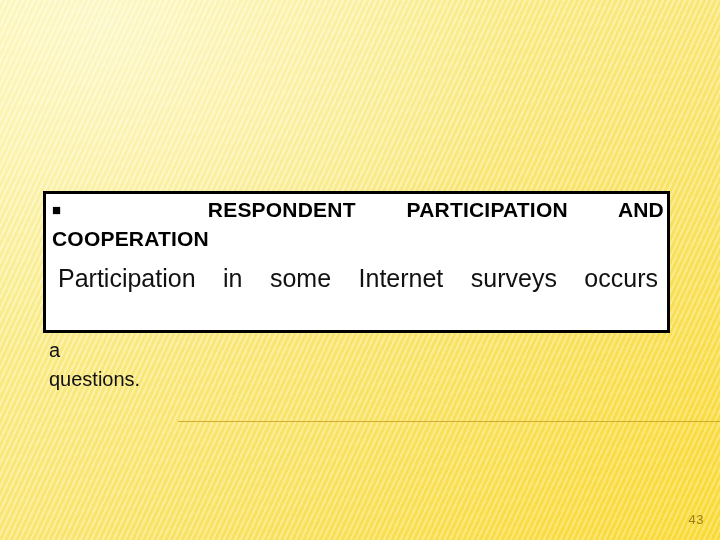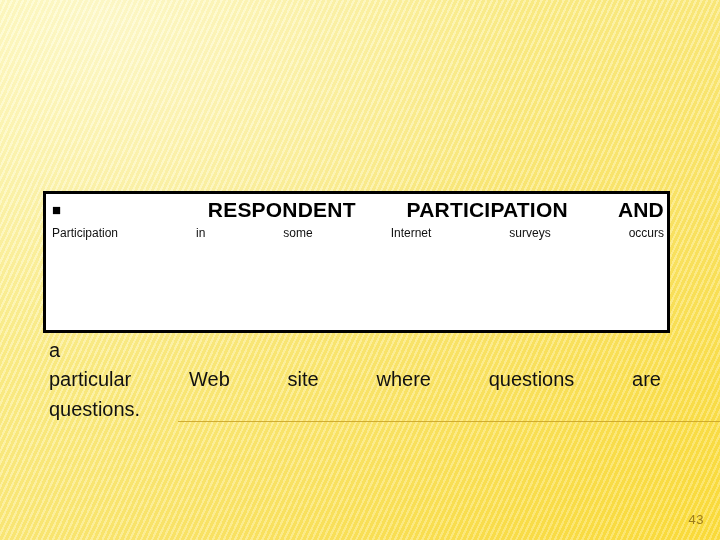--- a/index.html
+++ b/index.html
@@ -87,24 +87,24 @@
   }
   .heading .bullet {
     font-size: 15px;
     vertical-align: 2px;
   }
   .heading .hline2 {
     display: block;
   }
 
   .body-text {
-    font-size: 12px;
+    font-size: 25px;
     color: #111111;
     line-height: 1.47;
-    margin: 0;
+    margin: 6px;
     text-align: justify;
     text-align-last: left;
   }
   .body-text .bline {
     display: block;
     text-align: justify;
     text-align-last: justify;
   }
 
   
@@ -155,32 +155,32 @@
 
 <div id="slide">
 
   <div class="bg-bloom"></div>
 
   <div class="content-box">
     <div class="box-inner">
 
       <div class="heading">
         <span class="hline1"><span class="bullet">■</span>&nbsp; <span>RESPONDENT PARTICIPATION AND</span></span>
+        <span class="hline2">COOPERATION</span>
       </div>
 
       <div class="body-text">
         <span class="bline">Participation in some Internet surveys occurs</span>
       </div>
 
     </div>
   </div>
 
   <div class="overflow-text">
     <span class="bline-left">a</span>
-    <span class="bline">particular Web site where questions are</span>
     <span class="bline-left">questions.</span>
   </div>
 
   <div class="gold-rule"></div>
 
   <div class="page-number">43</div>
 
 </div>
 
 </body></html>

